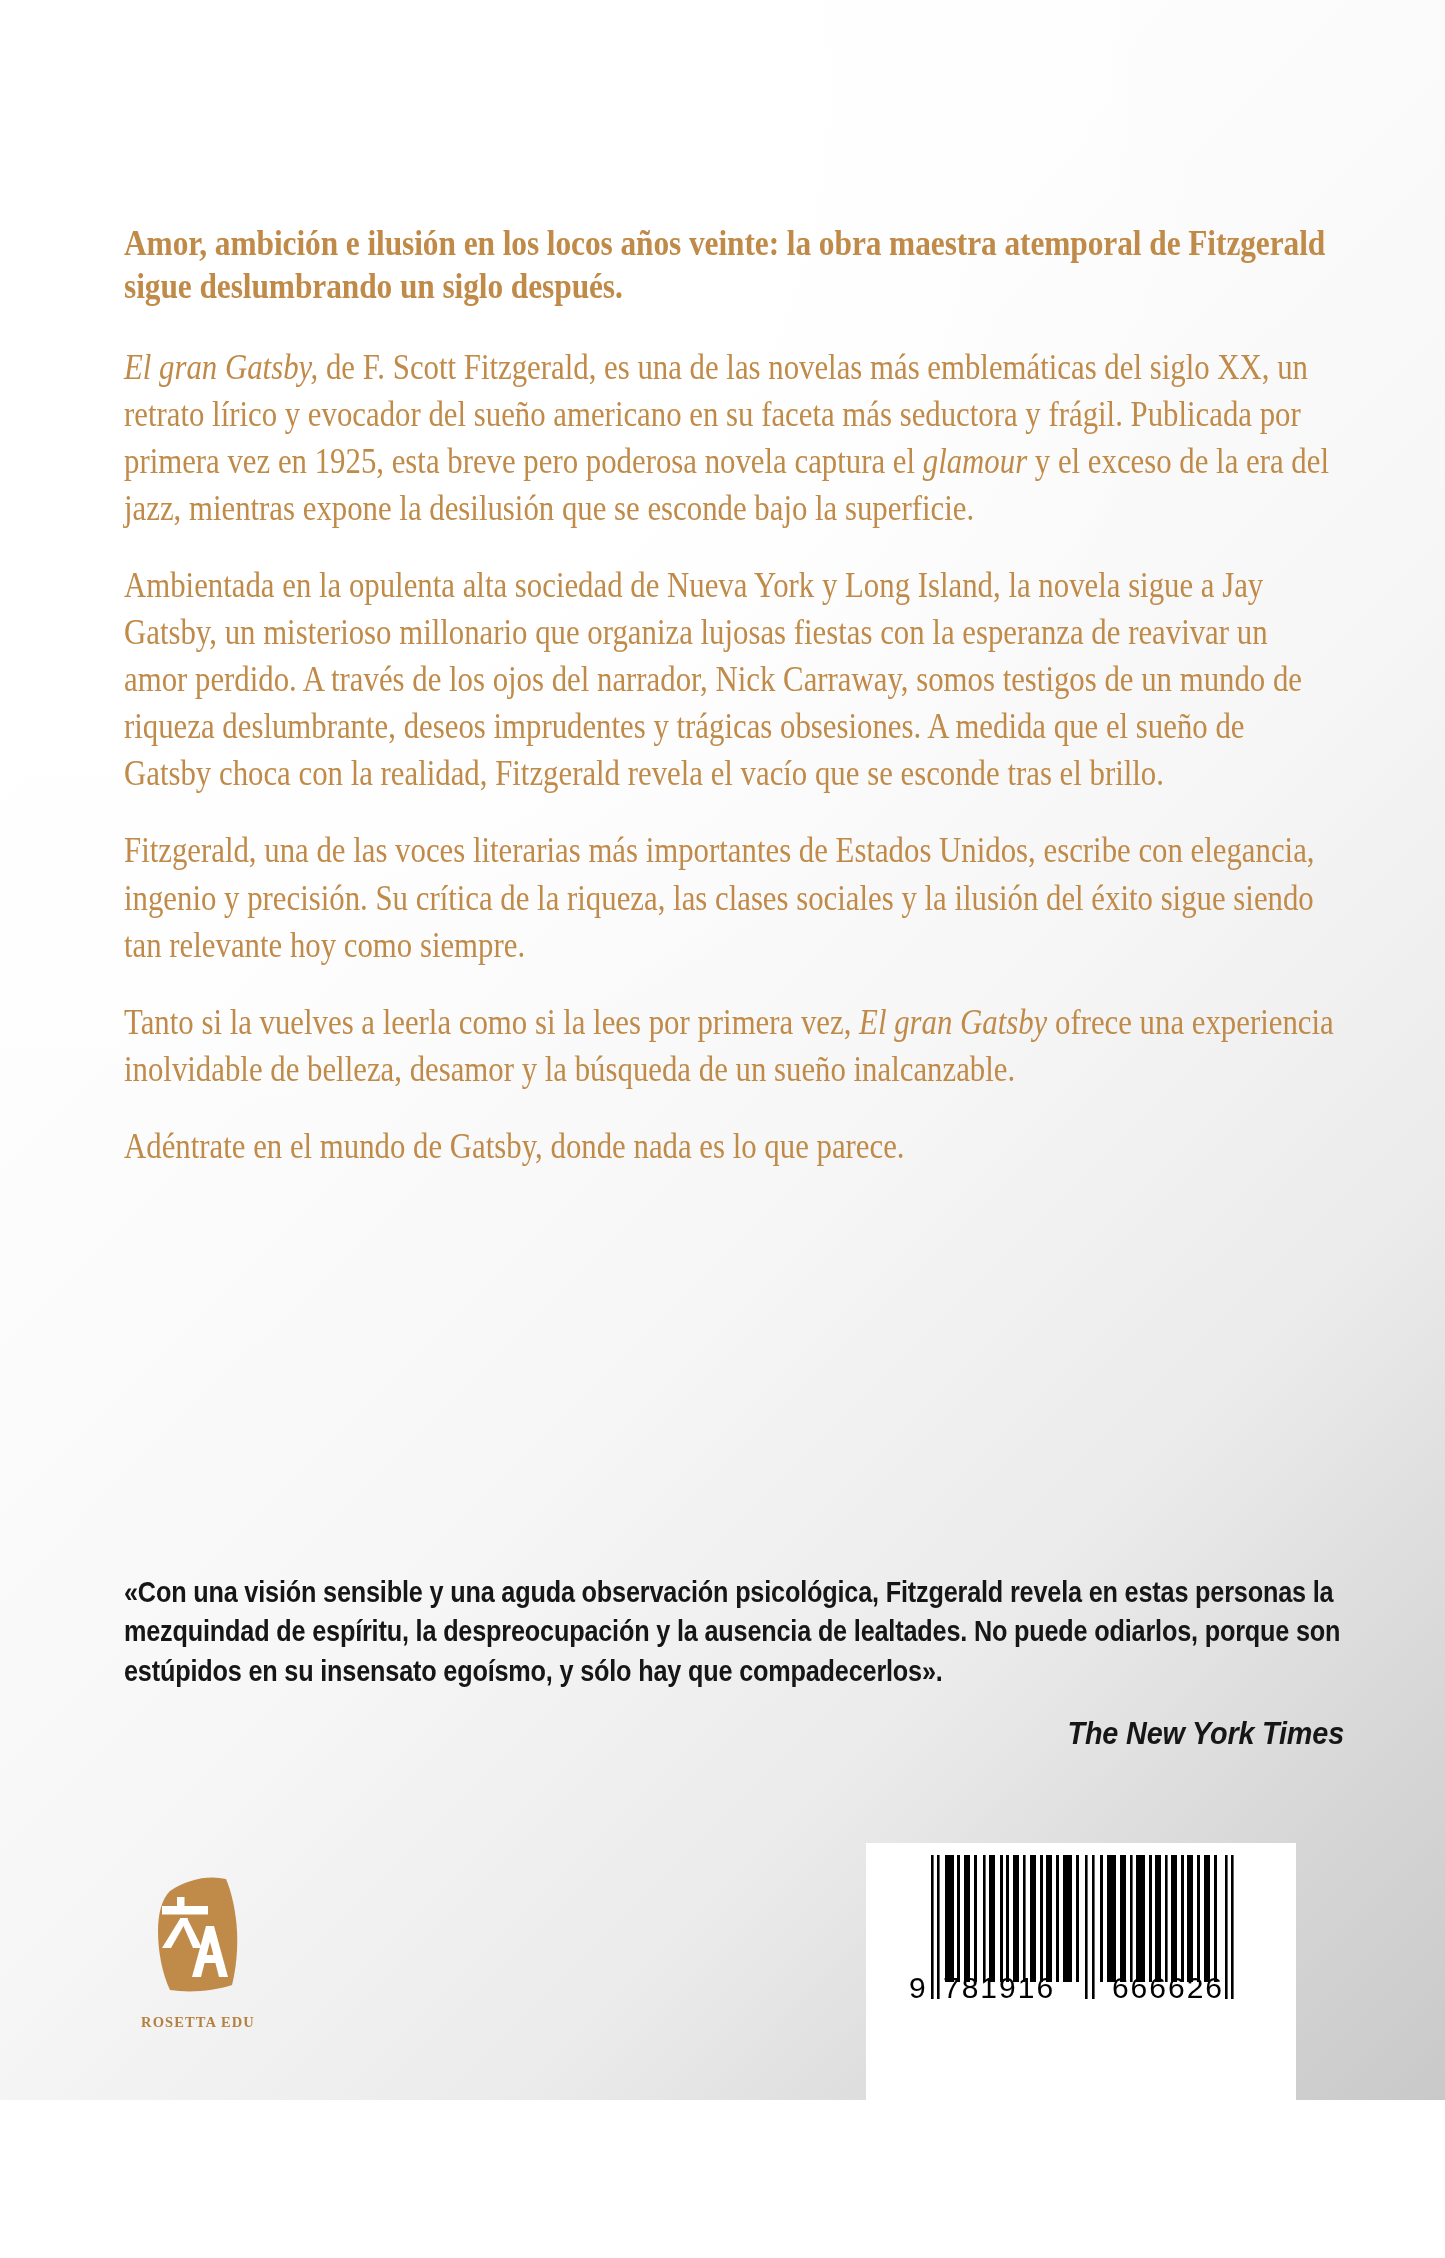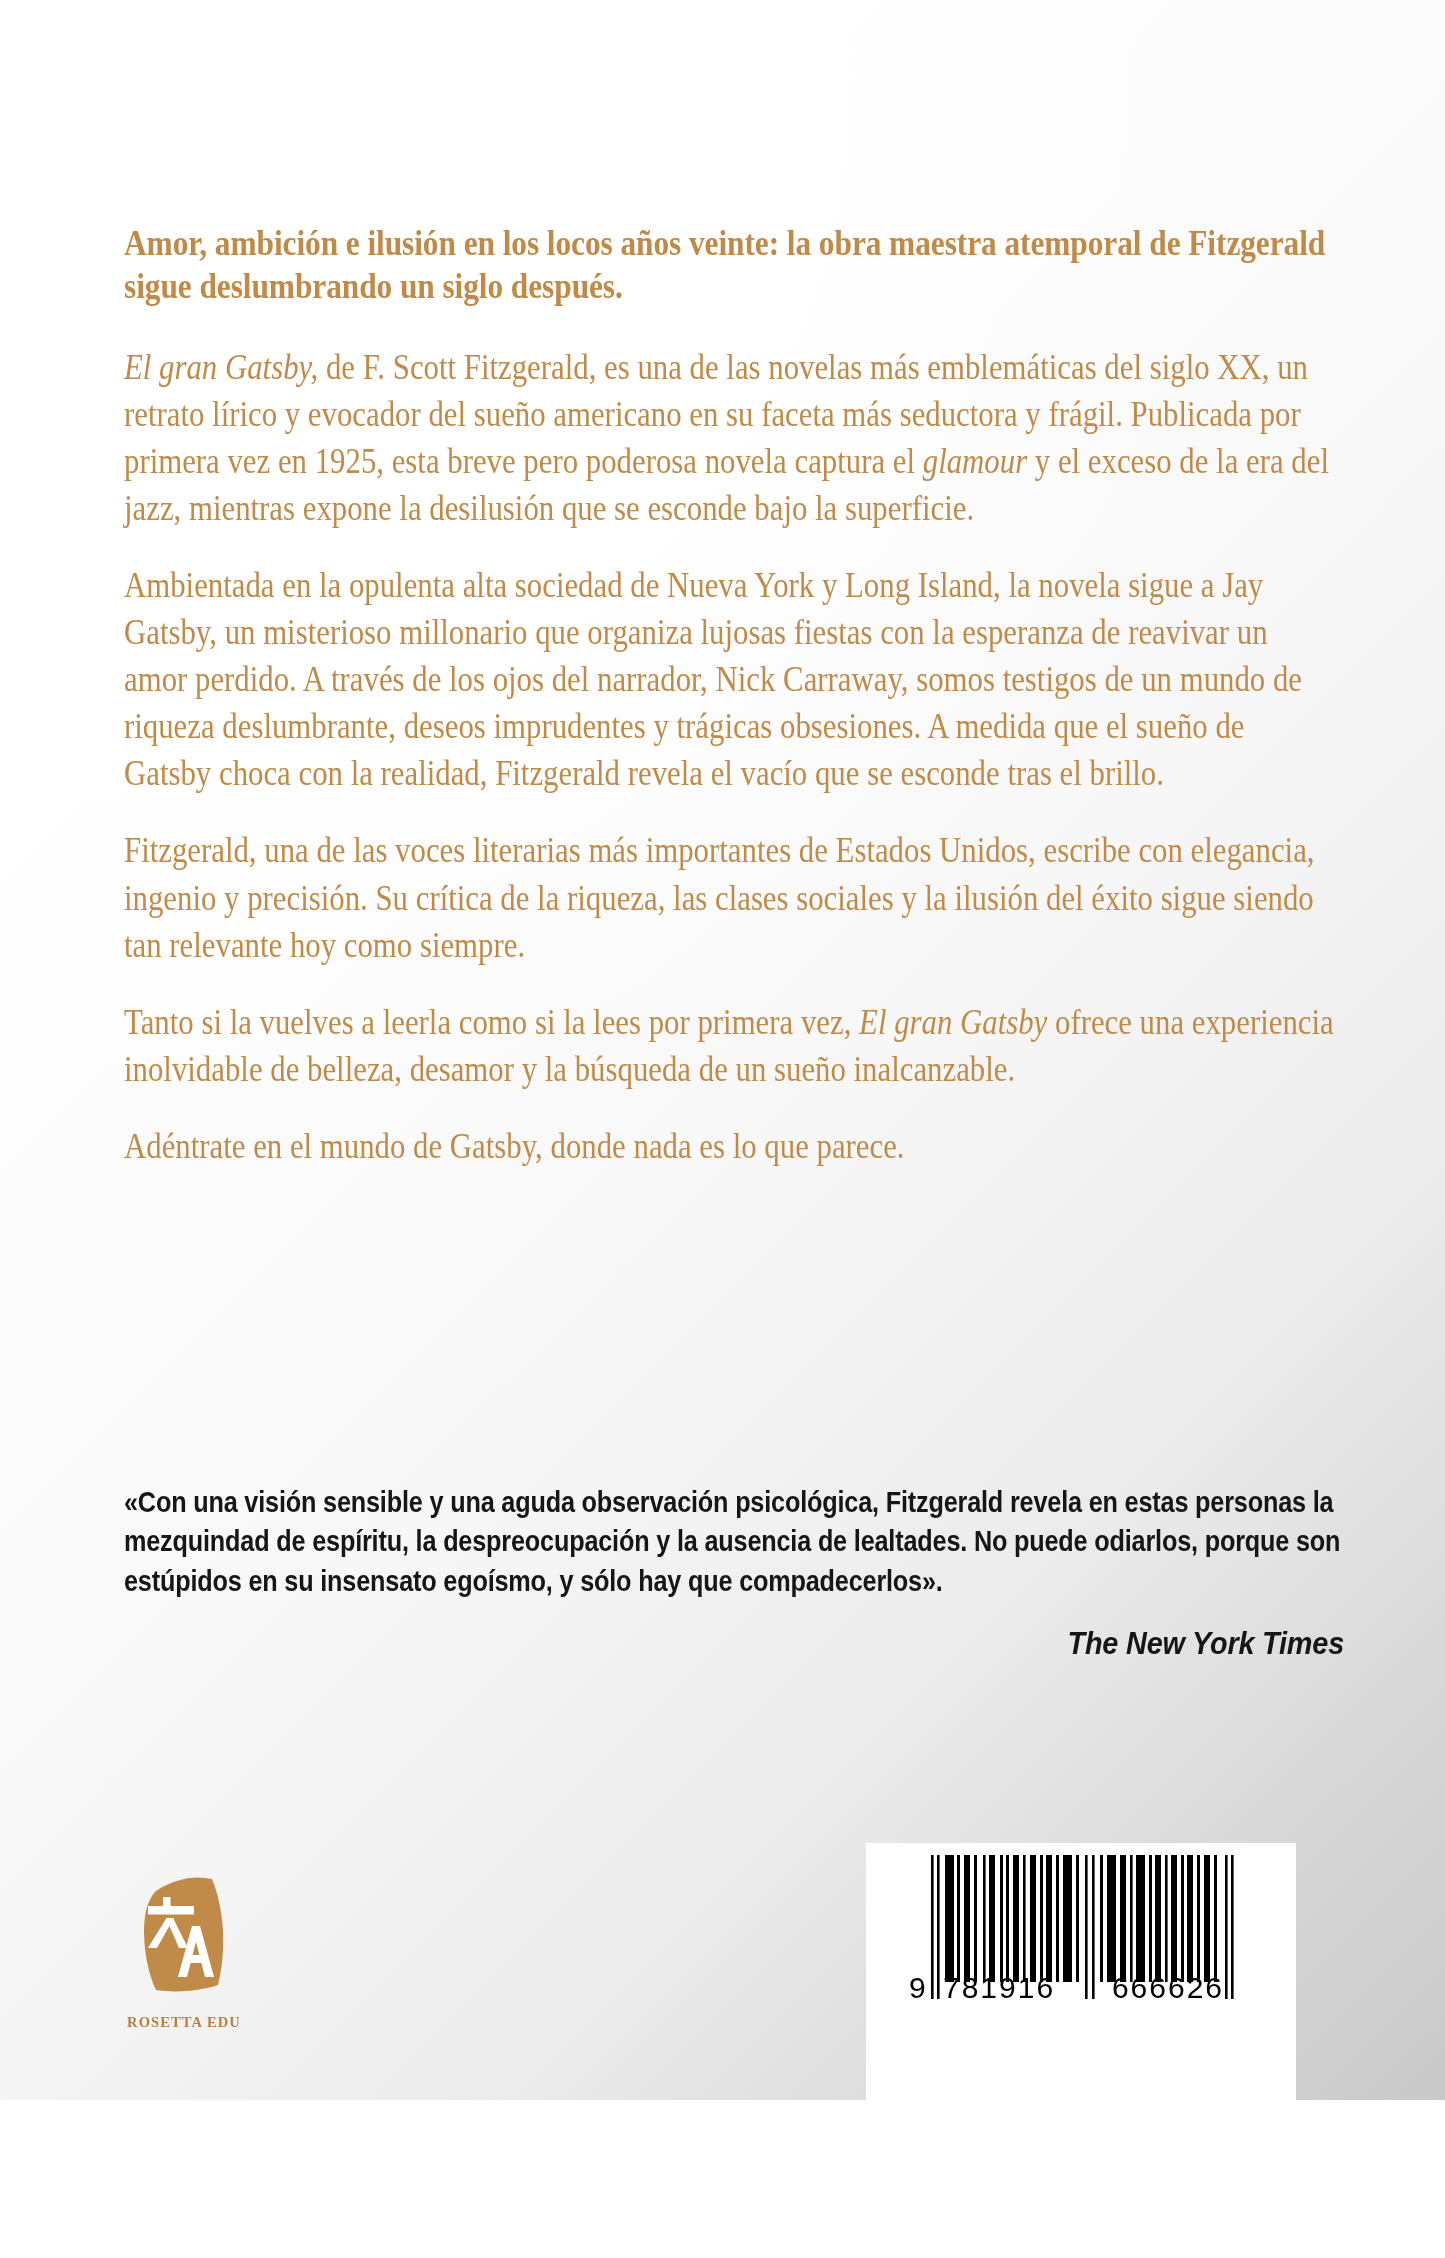--- a/index.html
+++ b/index.html
@@ -56,21 +56,21 @@
     width: 1380px;
     margin: 0 0 30px 0;
   }
   .para:last-of-type { margin-bottom: 0; }
   .para i { font-style: italic; }
 
   
   .quote-block {
     position: absolute;
     left: 124px;
-    top: 1482px;
+    top: 1572px;
     width: 1220px;
   }
   .quote-text {
     font-family: "Liberation Sans", sans-serif;
     font-weight: bold;
     color: #161616;
     font-size: 29.5px;
     line-height: 1.335;
     letter-spacing: -0.2px;
     transform: scaleX(0.855);
@@ -87,21 +87,21 @@
     text-align: right;
     letter-spacing: -0.2px;
     margin: 26px 0 0 0;
     transform: scaleX(0.93);
     transform-origin: right top;
   }
 
   
   .logo-wrap {
     position: absolute;
-    left: 120px;
+    left: 134px;
     top: 1873px;
     width: 160px;
   }
   .logo-mark {
     position: relative;
     width: 117px;
     height: 132px;
     margin-left: 6px;
   }
   .logo-mark svg { display: block; }

